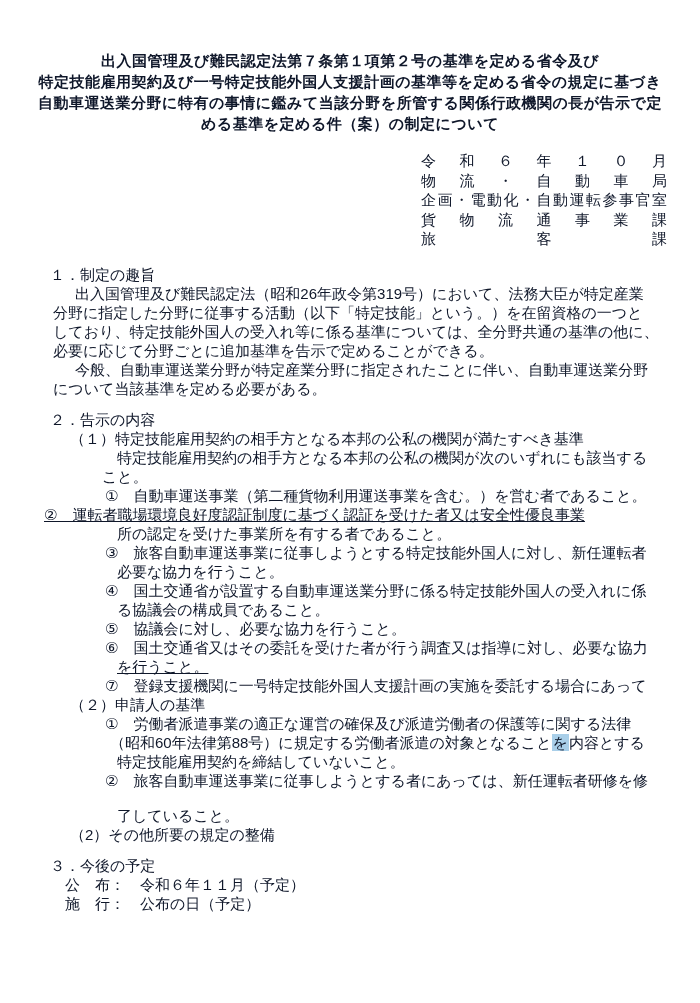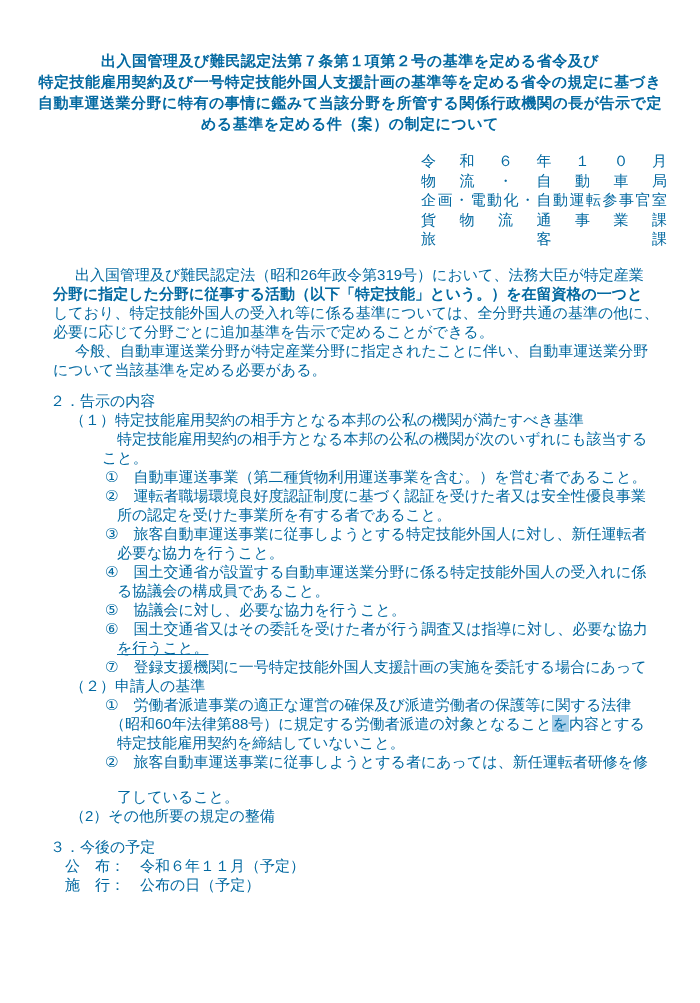--- a/index.html
+++ b/index.html
@@ -1,19 +1,19 @@
 <!DOCTYPE html>
 <html lang="ja"><head>
 <meta charset="utf-8">
 <style>
   html,body{margin:0;padding:0;background:#ffffff;}
   .page{
     width:700px;height:1003px;background:#ffffff;overflow:hidden;
     font-family:"Liberation Sans","DejaVu Sans",sans-serif;
-    color:#0369a1;position:relative;
+    color:#0f172a;position:relative;
   }
   .title{
     margin-top:50px;text-align:center;font-weight:bold;
     font-size:15px;line-height:21px;letter-spacing:0.5px;
   }
   .date-block{
     width:246px;margin:17px 33px 0 auto;
     font-size:15px;line-height:19.5px;
   }
   .date-line{display:flex;justify-content:space-between;}
@@ -80,32 +80,33 @@
         <span>課</span>
       </div>
     <div class="date-line">
         <span>旅</span>
         <span>客</span>
         <span>課</span>
       </div>
   </div>
 
   <main class="doc-body">
+      <div class="line" style="padding-left: 50px;">１．制定の趣旨</div>
       <div class="line" style="padding-left: 75px;">出入国管理及び難民認定法（昭和26年政令第319号）において、法務大臣が特定産業</div>
-      <div class="line" style="padding-left: 53px; font-weight: bold;">分野に指定した分野に従事する活動（以下「特定技能」という。）を在留資格の一つと</div>
+      <div class="line" style="padding-left: 53px;">分野に指定した分野に従事する活動（以下「特定技能」という。）を在留資格の一つと</div>
       <div class="line" style="padding-left: 53px;">しており、特定技能外国人の受入れ等に係る基準については、全分野共通の基準の他に、</div>
       <div class="line" style="padding-left: 53px;">必要に応じて分野ごとに追加基準を告示で定めることができる。</div>
       <div class="line" style="padding-left: 75px;">今般、自動車運送業分野が特定産業分野に指定されたことに伴い、自動車運送業分野</div>
       <div class="line" style="padding-left: 53px;">について当該基準を定める必要がある。</div>
       <div class="line gap" style="padding-left: 50px;">２．告示の内容</div>
       <div class="line" style="padding-left: 70px;">（１）特定技能雇用契約の相手方となる本邦の公私の機関が満たすべき基準</div>
       <div class="line" style="padding-left: 117px;">特定技能雇用契約の相手方となる本邦の公私の機関が次のいずれにも該当する</div>
       <div class="line" style="padding-left: 102px;">こと。</div>
       <div class="line" style="padding-left: 105px;">①　自動車運送事業（第二種貨物利用運送事業を含む。）を営む者であること。</div>
-      <div class="line" style="padding-left: 105px;">②　運転者職場環境良好度認証制度に基づく認証を受けた者又は安全性優良事業</div>
+      <div class="line" style="padding-left: 44px; text-decoration: underline;">②　運転者職場環境良好度認証制度に基づく認証を受けた者又は安全性優良事業</div>
       <div class="line" style="padding-left: 117px;">所の認定を受けた事業所を有する者であること。</div>
       <div class="line" style="padding-left: 105px;">③　旅客自動車運送事業に従事しようとする特定技能外国人に対し、新任運転者</div>
       <div class="line" style="padding-left: 117px;">必要な協力を行うこと。</div>
       <div class="line" style="padding-left: 105px;">④　国土交通省が設置する自動車運送業分野に係る特定技能外国人の受入れに係</div>
       <div class="line" style="padding-left: 117px;">る協議会の構成員であること。</div>
       <div class="line" style="padding-left: 105px;">⑤　協議会に対し、必要な協力を行うこと。</div>
       <div class="line" style="padding-left: 105px;">⑥　国土交通省又はその委託を受けた者が行う調査又は指導に対し、必要な協力</div>
       <div class="line" style="padding-left: 117px; text-decoration: underline;">を行うこと。</div>
       <div class="line" style="padding-left: 105px;">⑦　登録支援機関に一号特定技能外国人支援計画の実施を委託する場合にあって</div>
       <div class="line" style="padding-left: 70px;">（２）申請人の基準</div>

